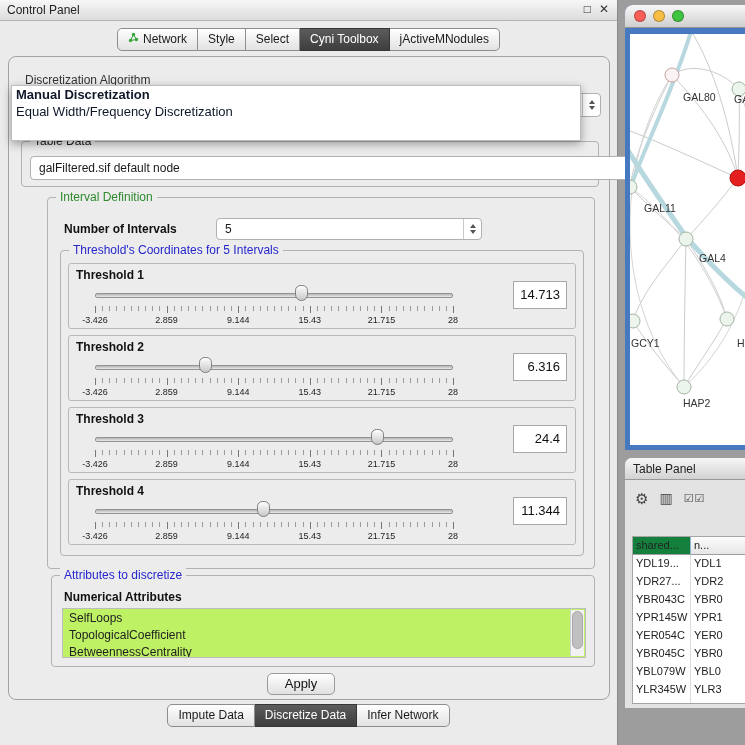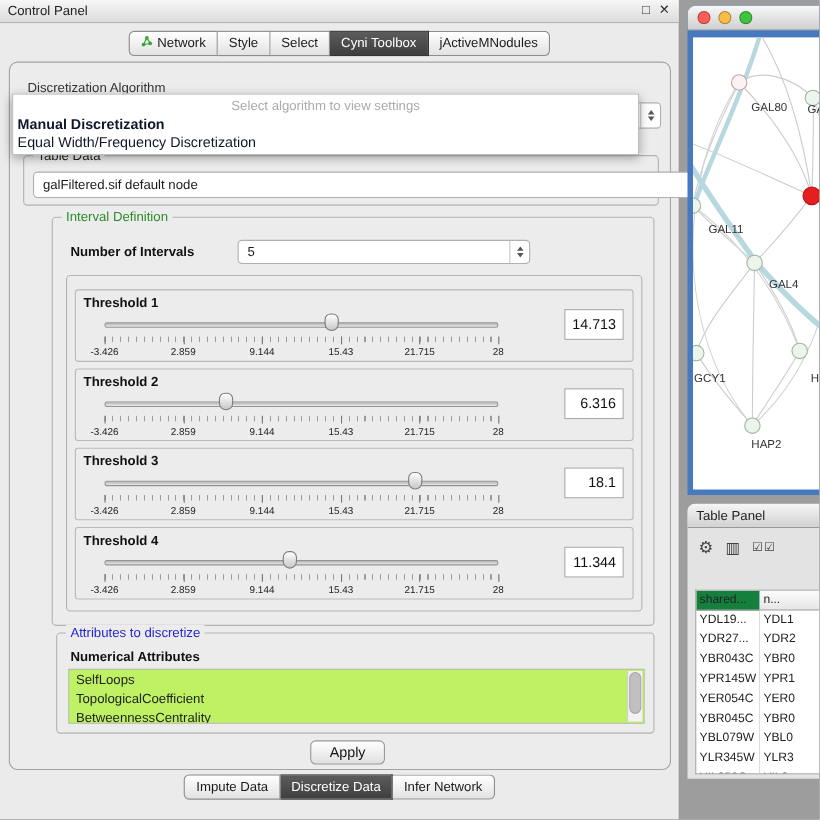--- a/index.html
+++ b/index.html
@@ -55,21 +55,21 @@
   .ticklabels{position:absolute;left:0;right:0;top:31px;height:11px;}
   .ticklabel{position:absolute;transform:translateX(-50%);font-size:9px;color:#222;white-space:nowrap;}
   .th-value{position:absolute;right:8px;top:17px;width:54px;height:28px;background:#fff;border:1px solid #a8a8a8;box-sizing:border-box;font-size:13px;color:#111;text-align:right;padding:5px 6px 0 4px;}
 
   .attr-group{left:42px;top:518px;width:544px;height:92px;}
   .attr-title{position:absolute;left:12px;top:14px;font-size:12px;font-weight:bold;color:#111;}
   .attr-list{position:absolute;left:10px;top:32px;width:524px;height:50px;background:#bef264;border:1px solid #bcbcbc;box-sizing:border-box;overflow:hidden;}
   .list-item{font-size:12px;color:#222;padding:2px 0 1px 6px;height:14px;white-space:nowrap;}
   .attr-scroll{position:absolute;right:1px;top:1px;bottom:1px;width:13px;background:#f2f2f2;border-left:1px solid #d0d0d0;}
   .attr-thumb{position:absolute;left:1px;right:1px;top:1px;height:78%;background:#c0c0c0;border:1px solid #a8a8a8;border-radius:6px;}
-  .apply-btn{position:absolute;left:273px;top:616px;width:68px;height:22px;background:linear-gradient(#ffffff,#e0e0e0);border:1px solid #9a9a9a;border-radius:5px;font-size:13px;color:#111;text-align:center;line-height:20px;box-sizing:border-box;cursor:default;}
+  .apply-btn{position:absolute;left:258px;top:616px;width:68px;height:22px;background:linear-gradient(#ffffff,#e0e0e0);border:1px solid #9a9a9a;border-radius:5px;font-size:13px;color:#111;text-align:center;line-height:20px;box-sizing:border-box;cursor:default;}
 
   
   .net-window{position:absolute;left:625px;top:5px;width:120px;height:445px;border-radius:8px 0 0 0;background:#4679c0;}
   .net-title{position:absolute;left:0;top:0;right:0;height:23px;background:linear-gradient(#f8f8f8,#cfcfcf);border-bottom:1px solid #939393;border-radius:8px 0 0 0;display:flex;align-items:center;padding-left:9px;gap:7px;box-sizing:border-box;}
   .light{width:12px;height:12px;border-radius:50%;box-sizing:border-box;border:1px solid rgba(0,0,0,.28);}
   .net-frame{position:absolute;left:0;top:24px;right:0;bottom:0;padding:5px 0 5px 5px;box-sizing:border-box;}
   .net-frame svg{display:block;width:100%;height:100%;background:#fff;}
 
   
   .tbl-window{position:absolute;left:625px;top:458px;width:120px;height:250px;background:#e3e3e3;border-radius:7px 0 0 0;}
@@ -129,21 +129,20 @@
 
     <div class="mainpanel">
       <div class="algo-label">Discretization Algorithm</div>
       <div class="combo algo-combo">
         <span class="stepper">
             <span class="arr-up"></span>
             <span class="arr-down"></span>
           </span>
       </div>
       <div class="popup">
-        <div class="popup-ph">Select algorithm to view settings</div>
         <div>
             <div class="dd-item bold">Manual Discretization</div>
             <div class="dd-item">Equal Width/Frequency Discretization</div>
           </div>
       </div>
 
       <div class="group td-group">
         <span class="glabel">Table Data</span>
         <div class="combo td-combo">
           <span class="val">galFiltered.sif default node</span>
@@ -158,20 +157,21 @@
         <span class="glabel green">Interval Definition</span>
         <div class="num-label">Number of Intervals</div>
         <div class="combo num-combo">
           <span class="val">5</span>
           <span class="stepper">
               <span class="arr-up"></span>
               <span class="arr-down"></span>
             </span>
         </div>
         <div class="group thr-group">
+          <span class="glabel blue">Threshold's Coordinates for 5 Intervals</span>
           <div class="thr-container">
               <div class="th-panel">
                 <div class="th-label">Threshold 1</div>
                 <div class="slider-area">
                   <div class="track"></div>
                   <div class="ticks"></div>
                   <span class="tickmajor" style="left: 0%;"></span>
                   <span class="tickmajor" style="left: 20%;"></span>
                   <span class="tickmajor" style="left: 40%;"></span>
                   <span class="tickmajor" style="left: 60%;"></span>
@@ -226,21 +226,21 @@
                   <div class="ticklabels">
                     <span class="ticklabel" style="left: 0%;">-3.426</span>
                     <span class="ticklabel" style="left: 20%;">2.859</span>
                     <span class="ticklabel" style="left: 40%;">9.144</span>
                     <span class="ticklabel" style="left: 60%;">15.43</span>
                     <span class="ticklabel" style="left: 80%;">21.715</span>
                     <span class="ticklabel" style="left: 100%;">28</span>
                   </div>
                   <div class="handle" style="left: calc(79% - 6.5px);"></div>
                 </div>
-                <div class="th-value">18.1</div>
+                <div class="th-value">24.4</div>
               </div>
               <div class="th-panel">
                 <div class="th-label">Threshold 4</div>
                 <div class="slider-area">
                   <div class="track"></div>
                   <div class="ticks"></div>
                   <span class="tickmajor" style="left: 0%;"></span>
                   <span class="tickmajor" style="left: 20%;"></span>
                   <span class="tickmajor" style="left: 40%;"></span>
                   <span class="tickmajor" style="left: 60%;"></span>

